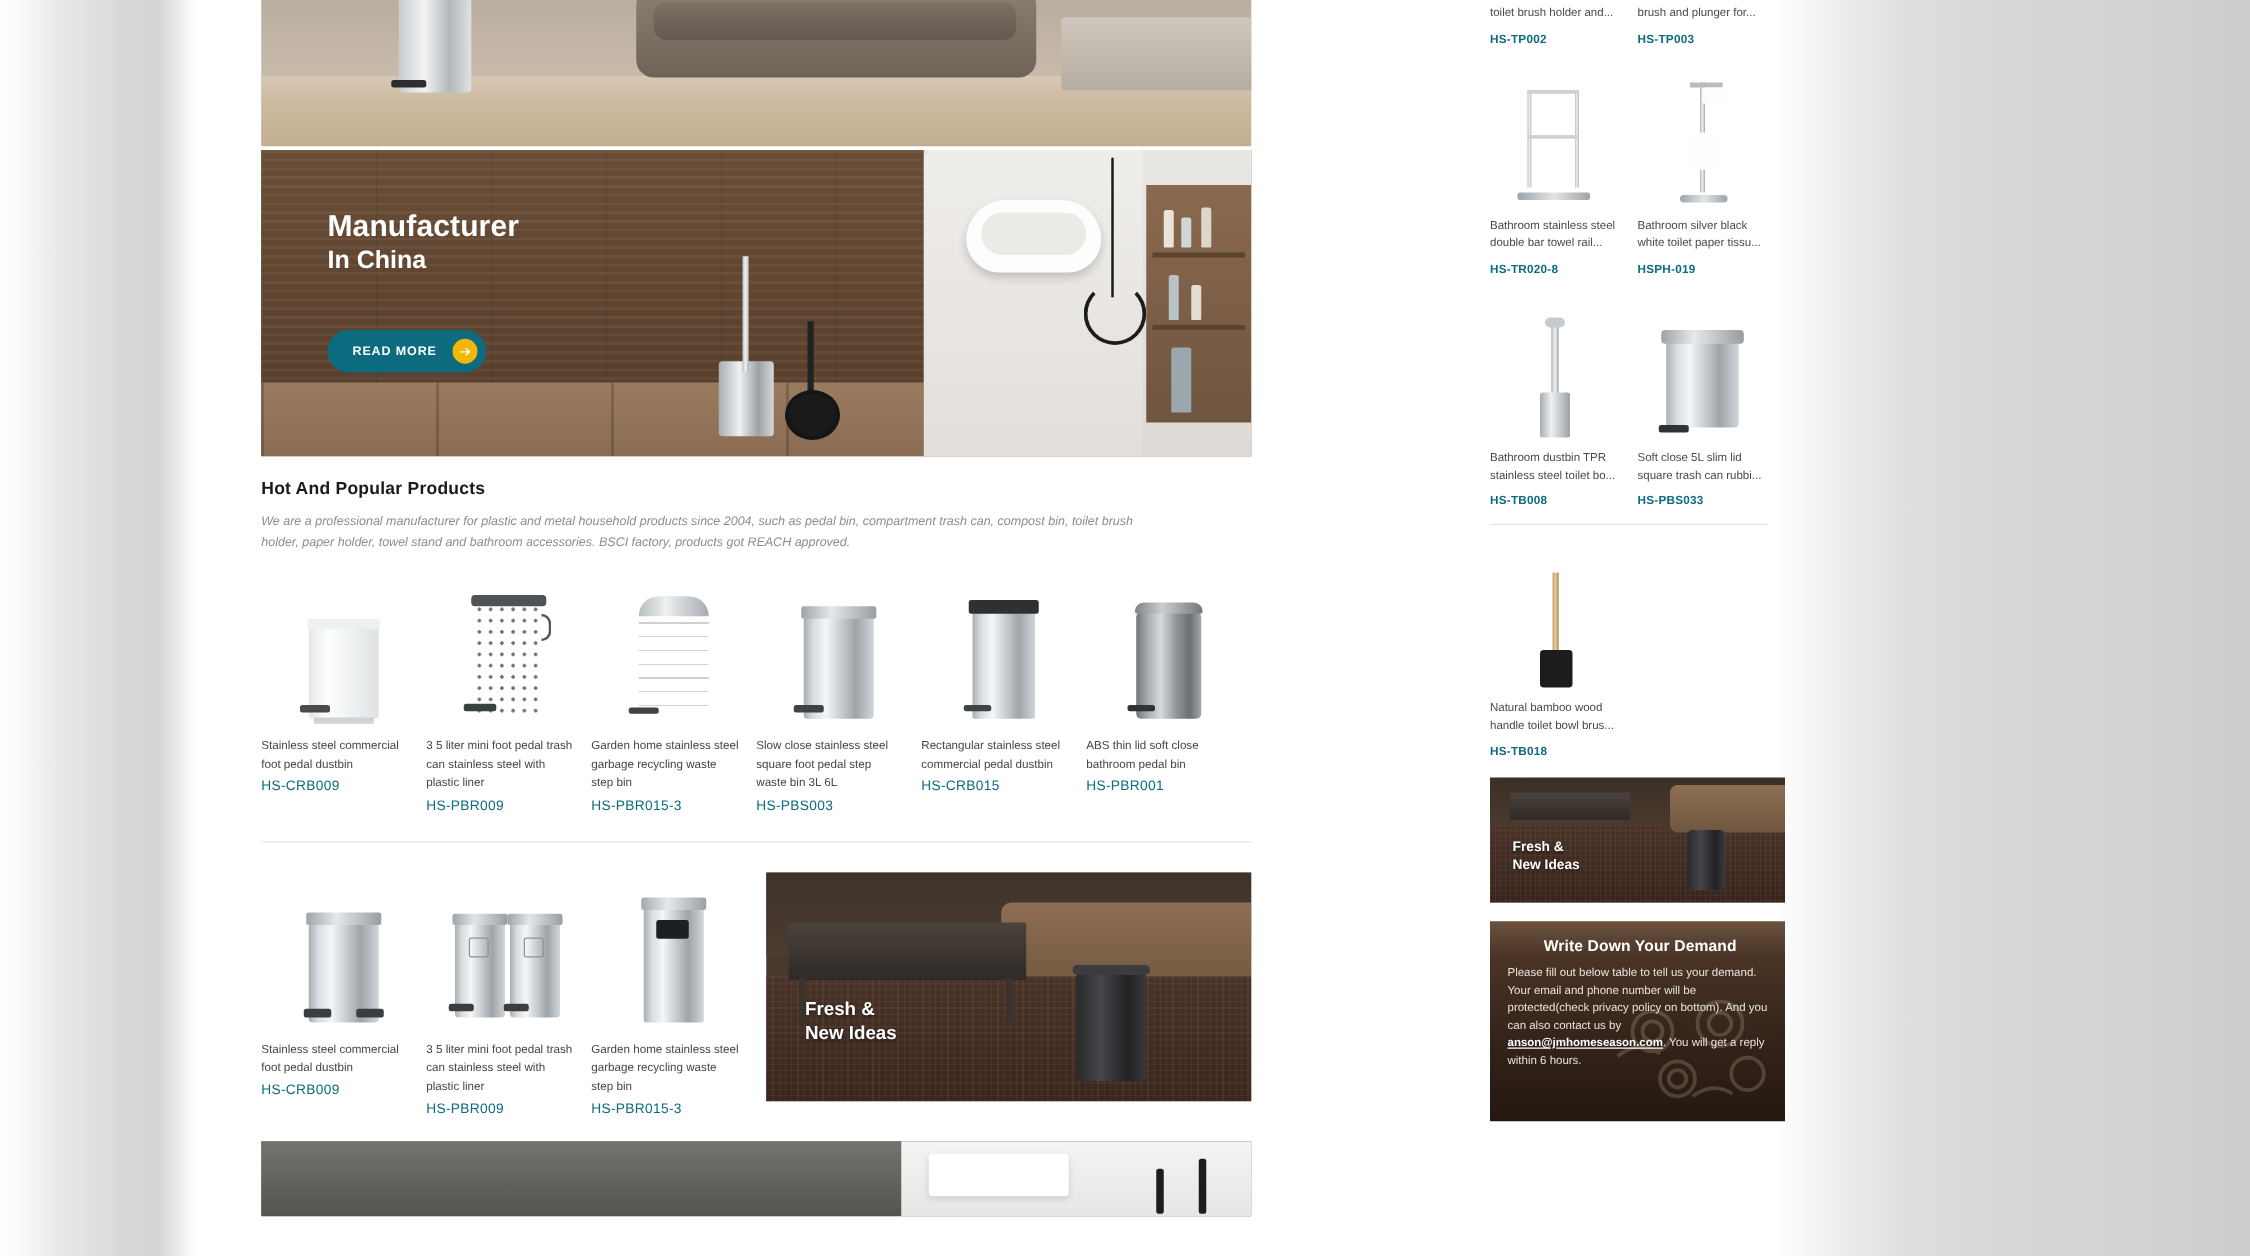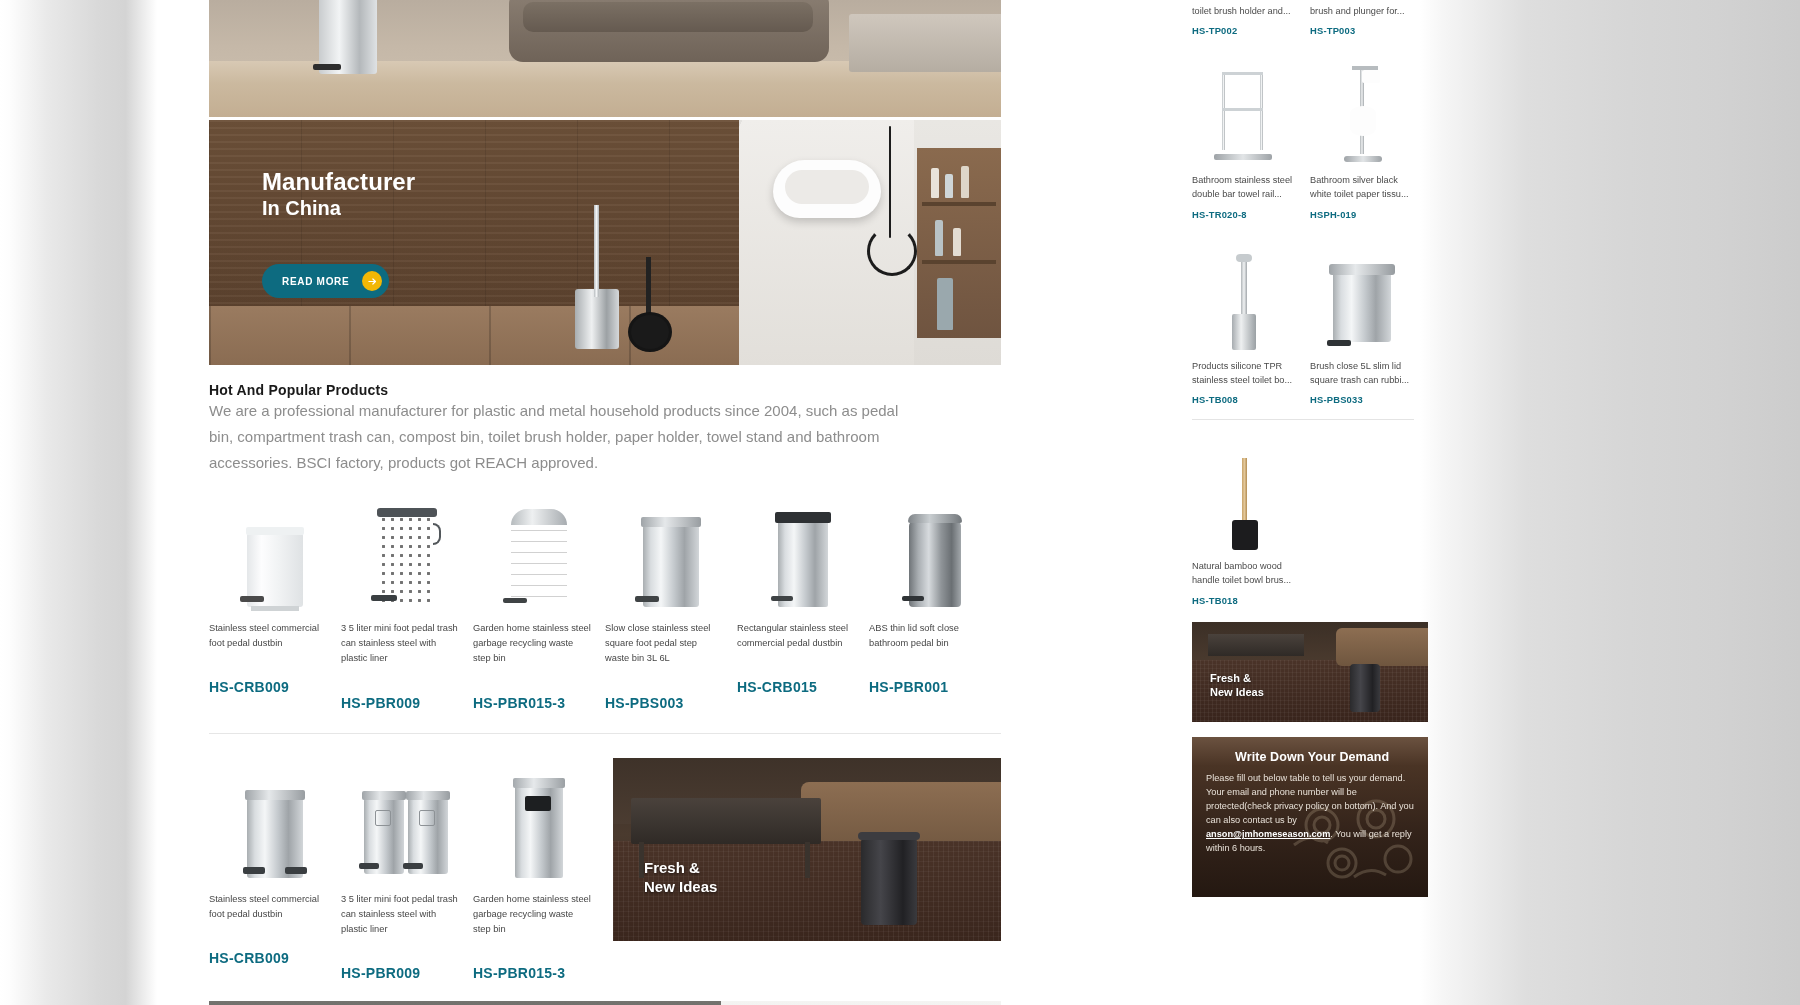--- a/index.html
+++ b/index.html
@@ -146,29 +146,29 @@
   .read-more .rm-label { color:#fff; font-size:10px; font-weight:bold; letter-spacing:.7px; }
   .read-more .rm-arrow {
     width:20px; height:20px; border-radius:50%; background:#f2b705;
     display:flex; align-items:center; justify-content:center;
     color:#fff; font-size:11px; line-height:1;
   }
 
   
   .sec-head { margin-top: 17px; }
   .sec-title { font-size:14px; font-weight:bold; color:#1a1a1a; letter-spacing:.2px; }
-  .sec-desc { font-size:15px; line-height:1.72; color:#8d8d8d; max-width:700px; }
+  .sec-desc { margin-top:11px; font-size:10px; line-height:1.72; color:#8d8d8d; max-width:700px;font-style:italic; }
 
   
   .grid { display:flex; margin-top:12px; }
   .grid-6 .cell { width:132px; }
   .cell { display:flex; flex-direction:column; }
   .thumb { height:120px; display:flex; align-items:flex-end; justify-content:center; }
   .pname { margin-top:14px; font-size:9.3px; line-height:1.62; color:#464646; padding-right:14px; min-height:30px; }
-  .psku  { margin-top:28px; font-size:14px; font-weight:bold; color:#0d6b80; letter-spacing:.25px; }
+  .psku  { margin-top:4px; font-size:11px; font-weight:normal; color:#0d6b80; letter-spacing:.25px; }
 
   .divider { height:1px; background:#e6e6e6; margin-top:22px; width:792px; }
 
   .grid-bottom { display:flex; margin-top:24px; }
   .grid-bottom .cell { width:132px; }
 
   .promo {
     position:relative; width:388px; height:183px; margin-left:8px;
     overflow:hidden;
     background: linear-gradient(to bottom,#3a2e26 0%, #4a3a2e 42%, #2e2420 100%);
@@ -520,32 +520,32 @@
 
       <div class="sb-grid" style="margin-top:18px;">
         <div class="sb-cell">
           <div class="sb-thumb">
             <div style="position:relative;width:44px;height:94px;">
               <div style="position:absolute;left:19px;top:0;width:6px;height:62px;background:linear-gradient(to right,#b0b5b8,#f0f2f3,#a2a7ab);"></div>
               <div style="position:absolute;left:14px;top:-2px;width:16px;height:8px;border-radius:4px;background:#c6cbce;"></div>
               <div style="position:absolute;left:10px;bottom:0;width:24px;height:36px;border-radius:2px;background:linear-gradient(to right,#a7acb0,#eef0f1 38%,#9aa0a4);"></div>
             </div>
           </div>
-          <div class="sb-name">Products silicone TPR stainless steel toilet bo...</div>
+          <div class="sb-name">Bathroom dustbin TPR stainless steel toilet bo...</div>
           <div class="sb-sku">HS-TB008</div>
         </div>
         <div class="sb-cell">
           <div class="sb-thumb">
             <div style="position:relative;width:70px;height:92px;">
               <div class="metal" style="position:absolute;left:6px;top:14px;width:58px;height:70px;border-radius:3px;"></div>
               <div style="position:absolute;left:2px;top:6px;width:66px;height:11px;background:linear-gradient(to right,#9ea3a7,#e6e9eb 40%,#969b9f);border-radius:3px;"></div>
               <div style="position:absolute;left:0px;bottom:4px;width:24px;height:6px;background:#2f3336;border-radius:2px;"></div>
             </div>
           </div>
-          <div class="sb-name">Brush close 5L slim lid square trash can rubbi...</div>
+          <div class="sb-name">Soft close 5L slim lid square trash can rubbi...</div>
           <div class="sb-sku">HS-PBS033</div>
         </div>
       </div>
 
       <div class="sb-divider"></div>
 
       <div class="sb-grid">
         <div class="sb-cell">
           <div class="sb-thumb">
             <div style="position:relative;width:40px;height:92px;">

